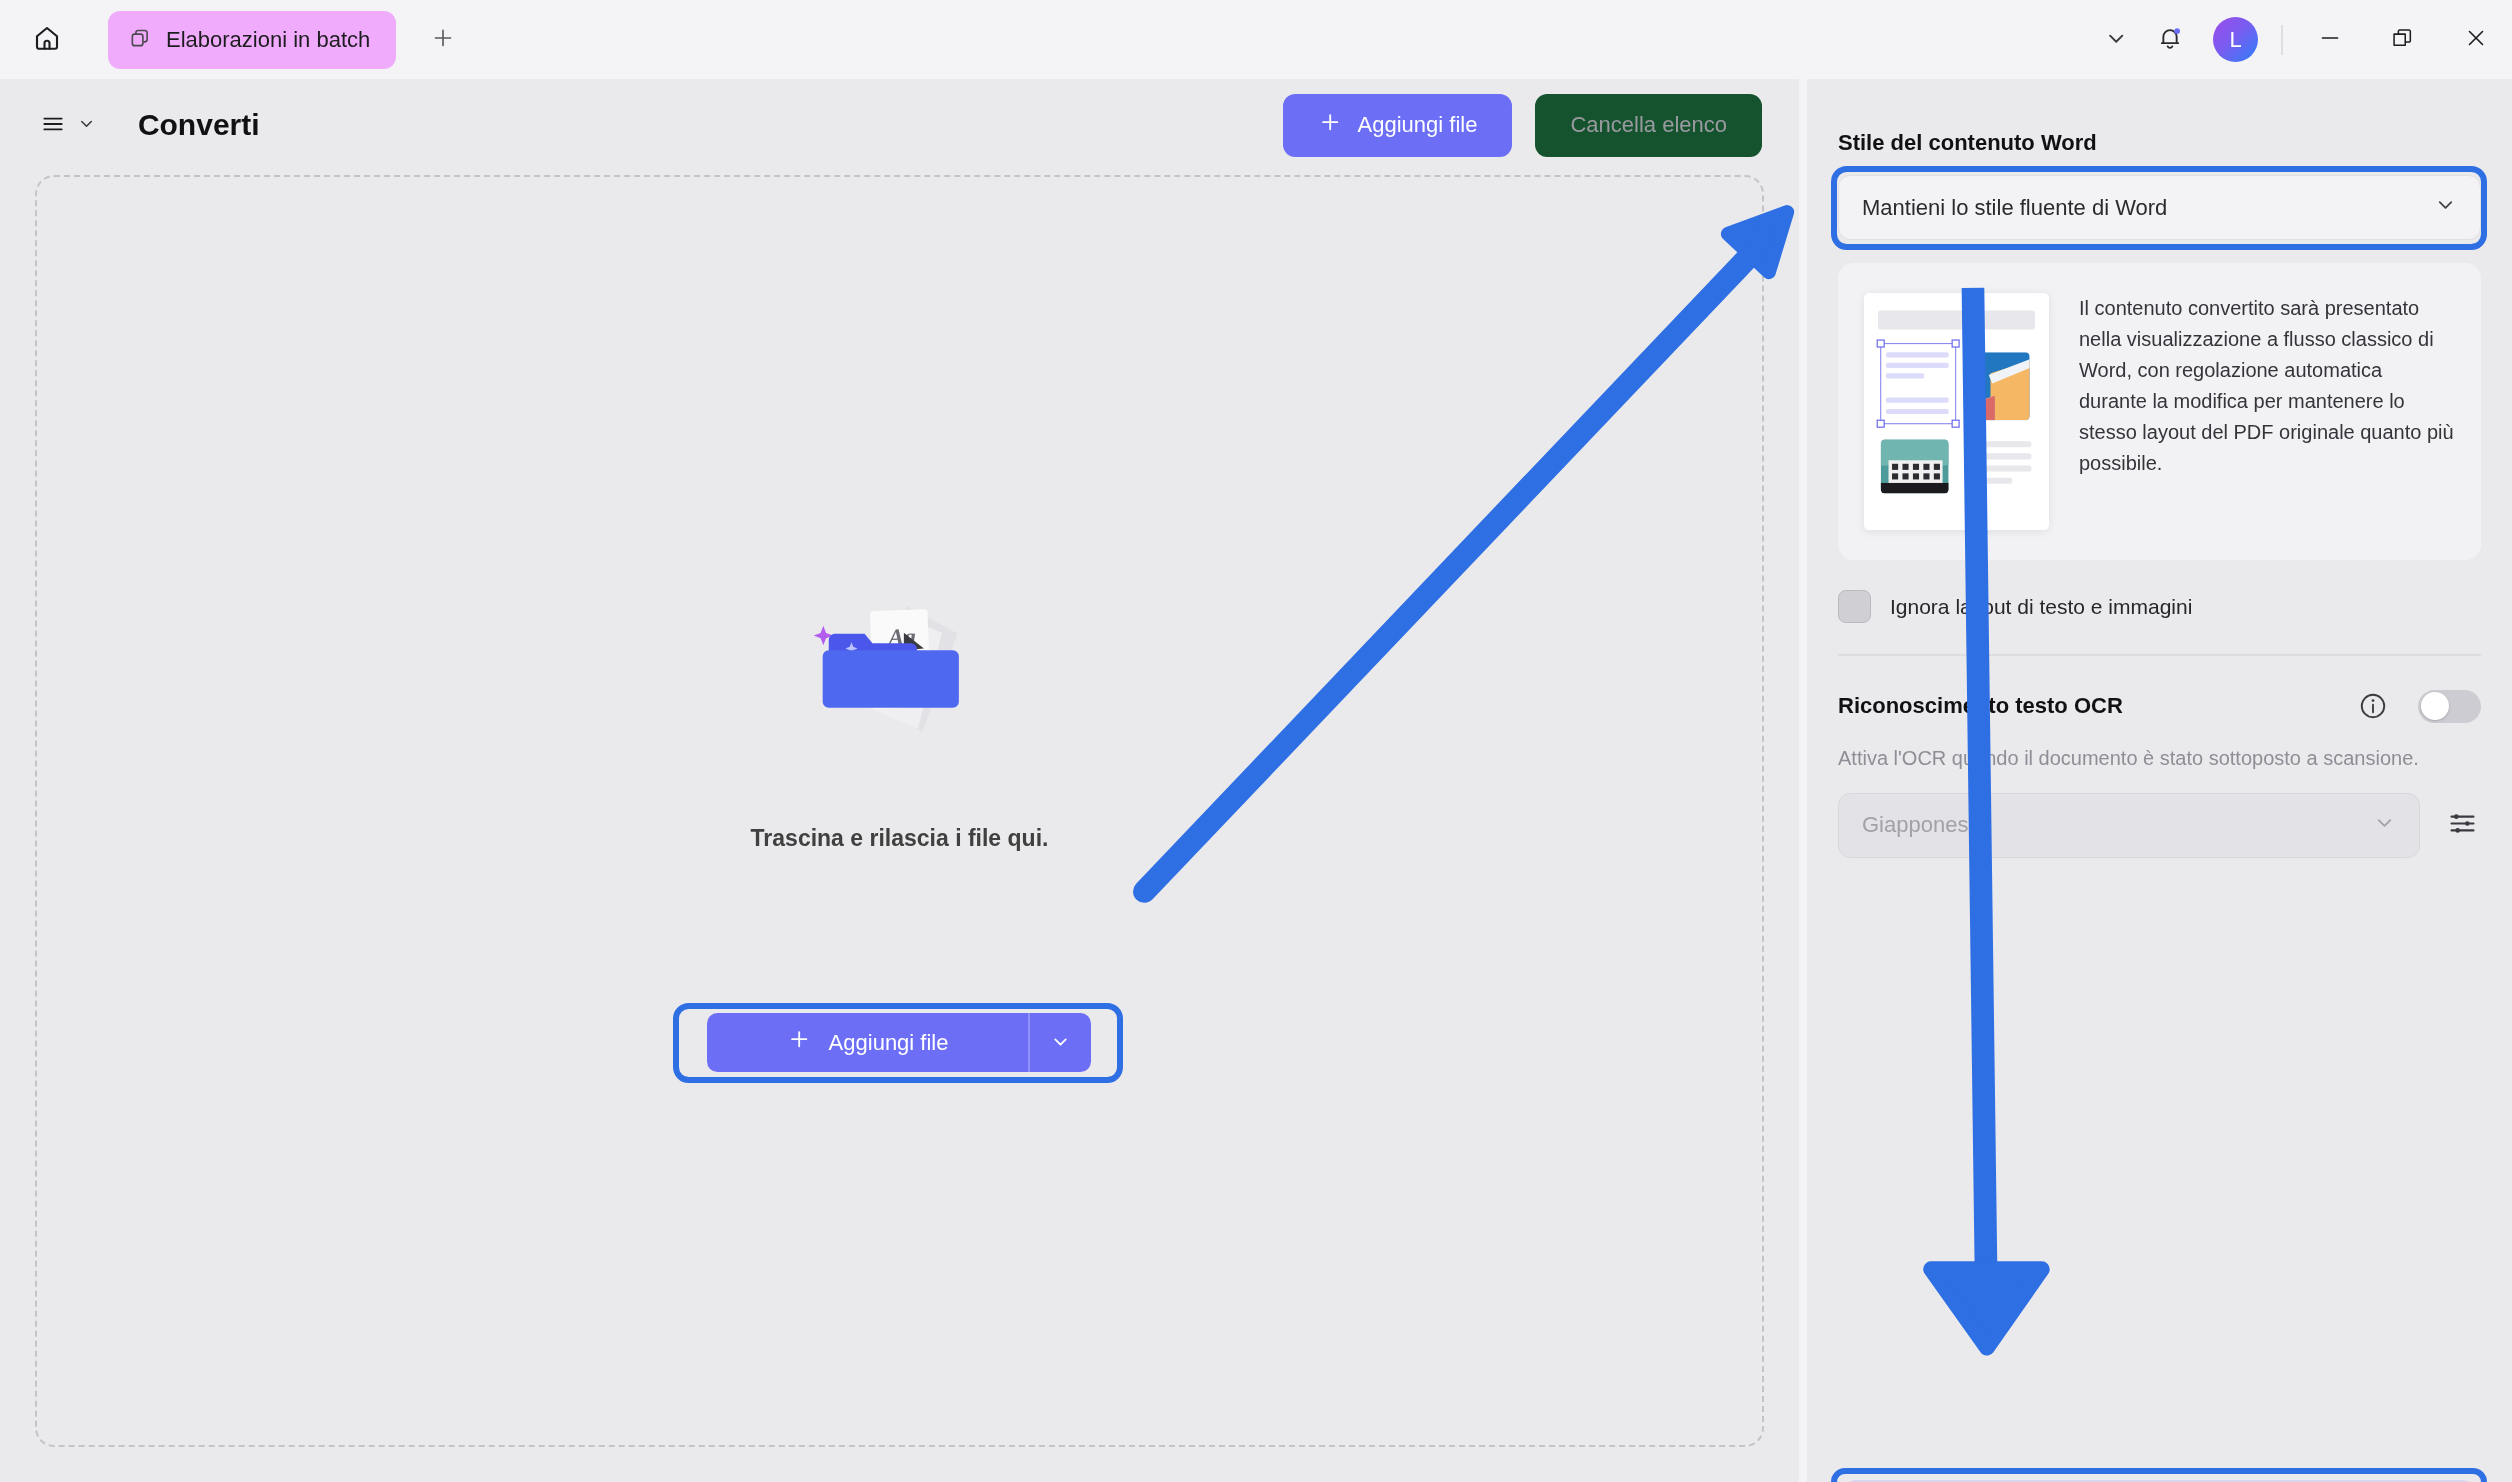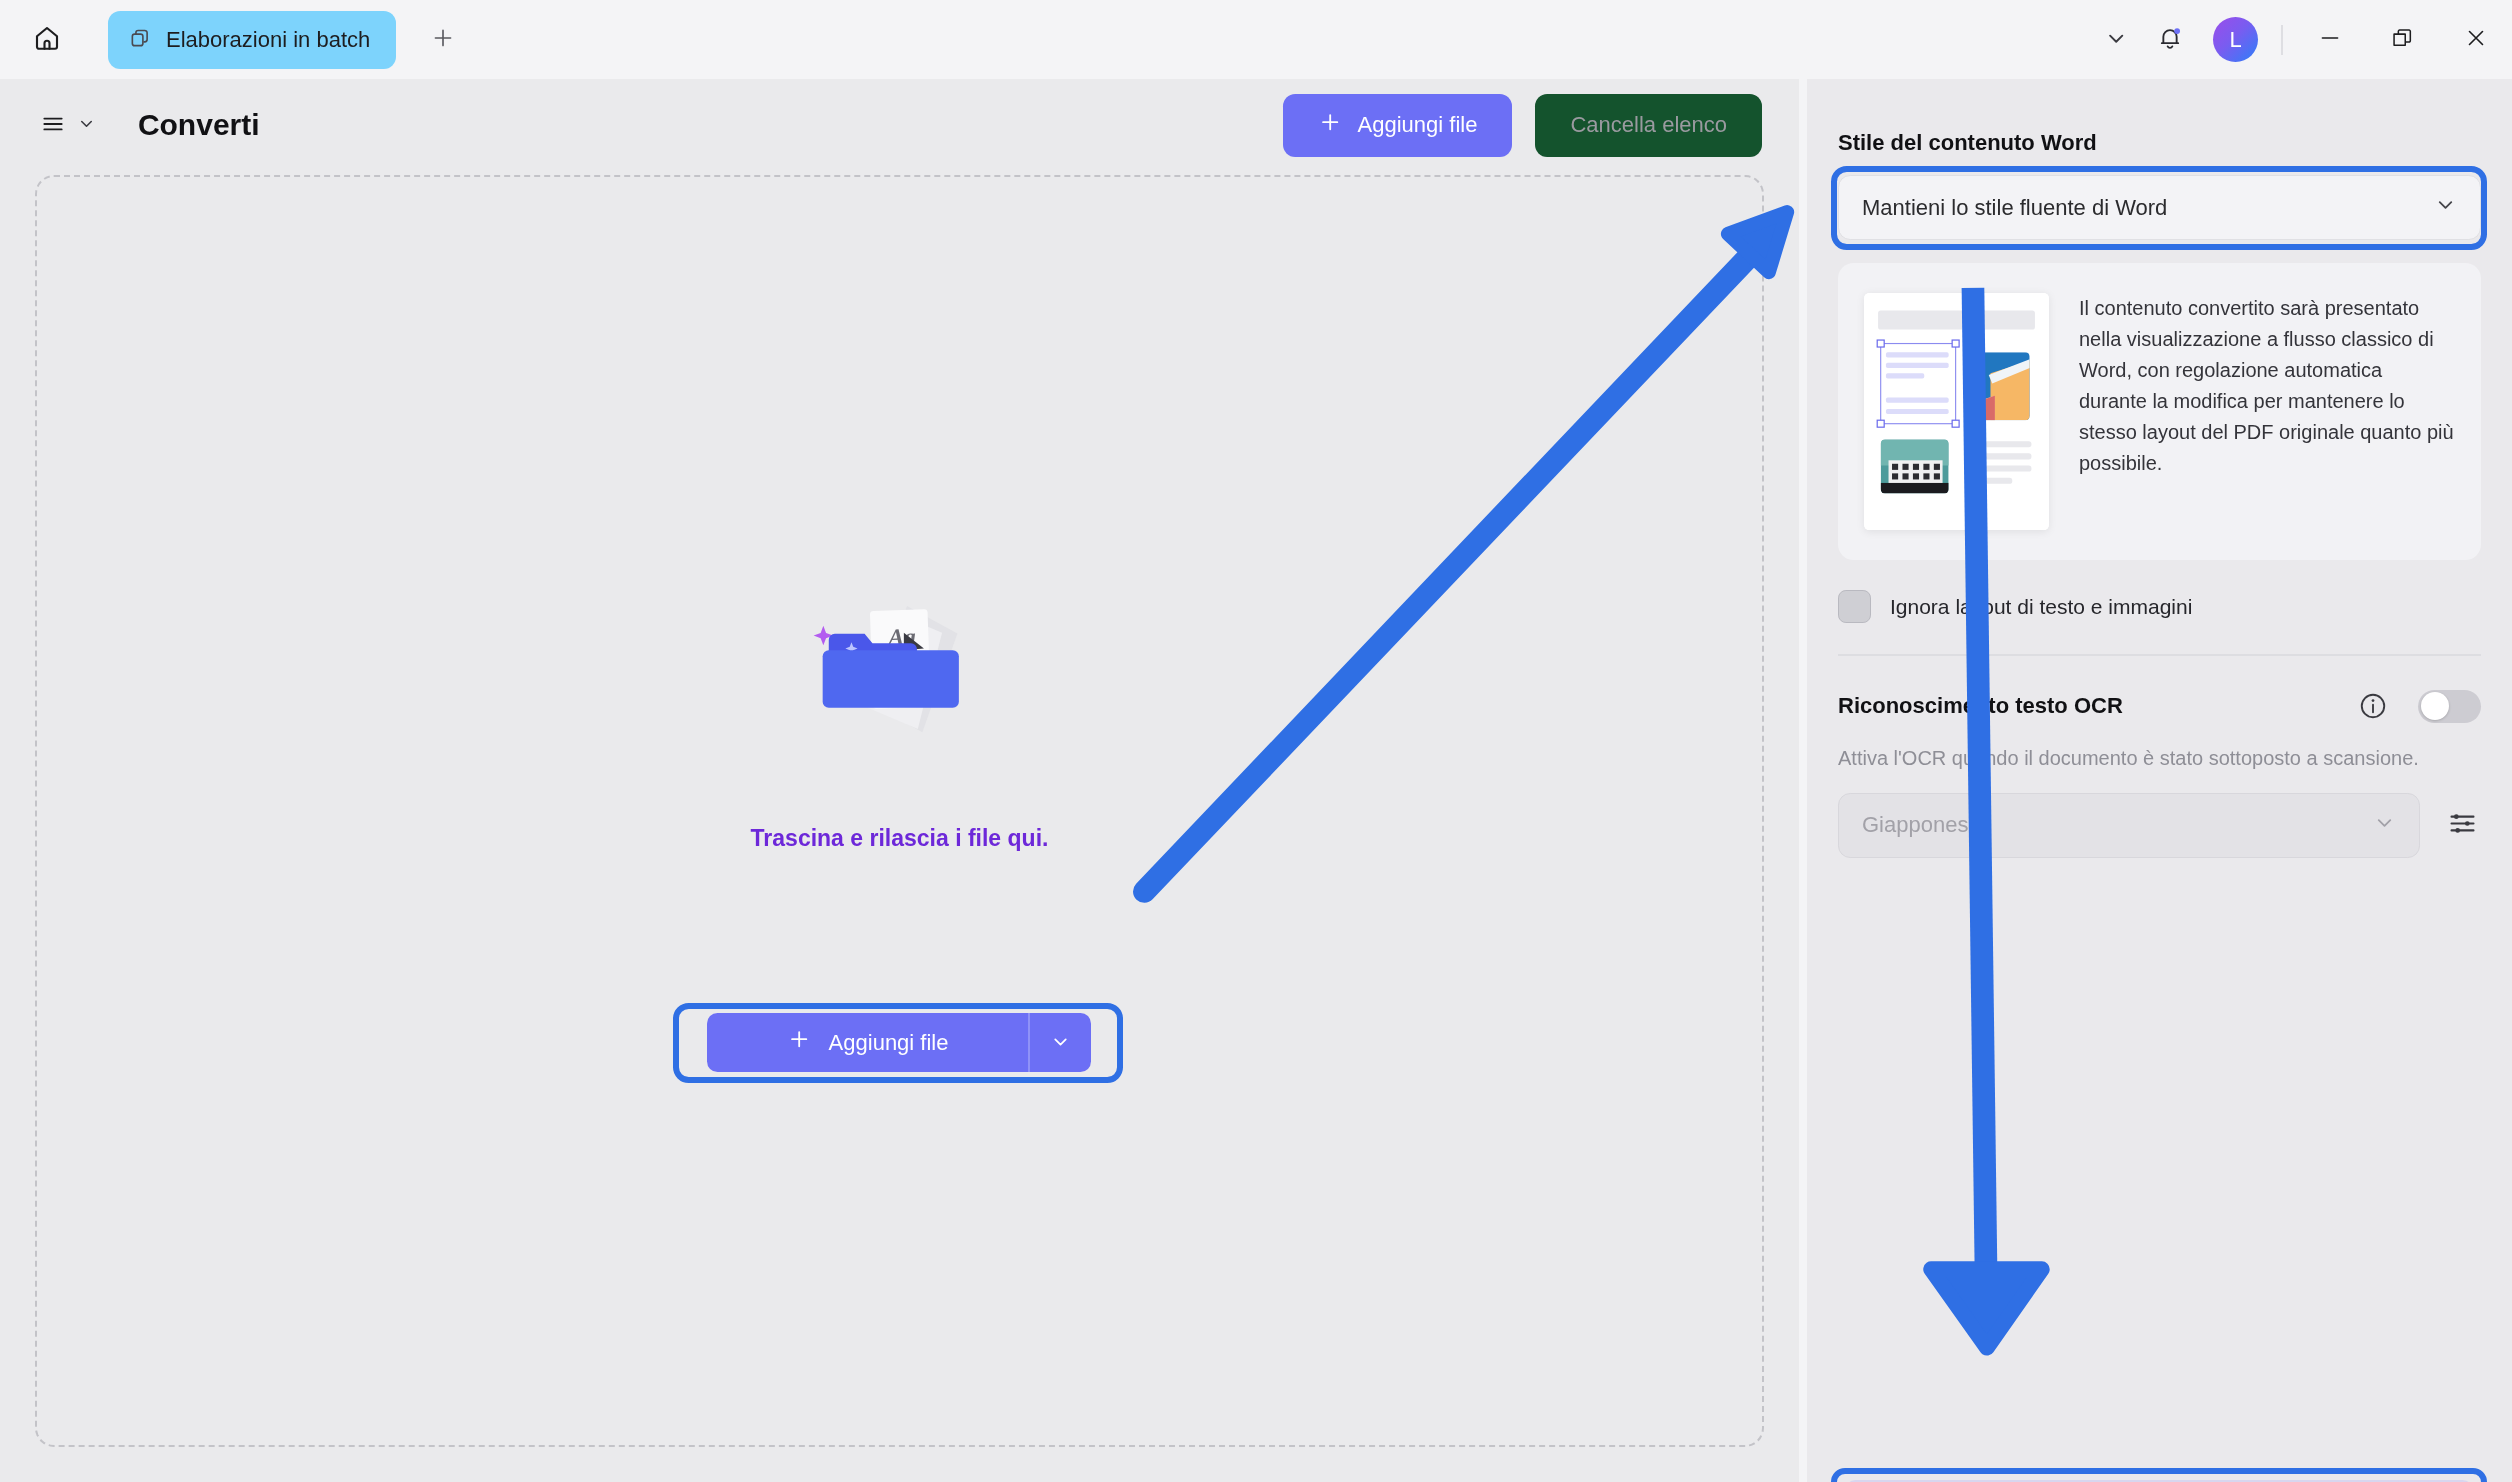--- a/index.html
+++ b/index.html
@@ -17,21 +17,21 @@
     background:#f4f4f6;
     display:flex; align-items:center;
   }
   .home-btn {
     width:56px; height:56px; margin-left:19px;
     display:flex; align-items:center; justify-content:center;
     border-radius:8.7px;
   }
   .tab {
     height:58px; margin-left:33px; padding:0 26px 0 21px;
-    background:#7dd3fc; border-radius:12.2px;
+    background:#f0abfc; border-radius:12.2px;
     display:flex; align-items:center; gap:14px;
     max-width:323px;
   }
   .tab-label {
     font-size:22px; color:#1d1d1f; white-space:nowrap;
     overflow:hidden; text-overflow:ellipsis;
   }
   .newtab {
     width:47px; height:47px; margin-left:23px;
     display:flex; align-items:center; justify-content:center;
@@ -92,21 +92,21 @@
     width:1729px; height:1272px;
     border:2.6px dashed #c3c3c8; border-radius:19px;
     background:transparent;
   }
   .dz-inner {
     position:absolute; left:0; top:0; width:100%; height:100%;
     display:flex; flex-direction:column; align-items:center;
     justify-content:center; padding-bottom:174px;
   }
   .dz-illu { width:227px; height:201px; margin-bottom:28px; }
-  .dz-text { font-size:23px; font-weight:bold; color:#6d28d9; }
+  .dz-text { font-size:23px; font-weight:bold; color:#404040; }
 
   
   .addfile-hl {
     position:absolute; left:673px; top:924px;
     width:450px; height:80px;
     border:6.1px solid #2f6fe4; border-radius:15.7px;
     background:transparent; pointer-events:none;
   }
   .addfile-split {
     position:absolute; left:707px; top:934px;

